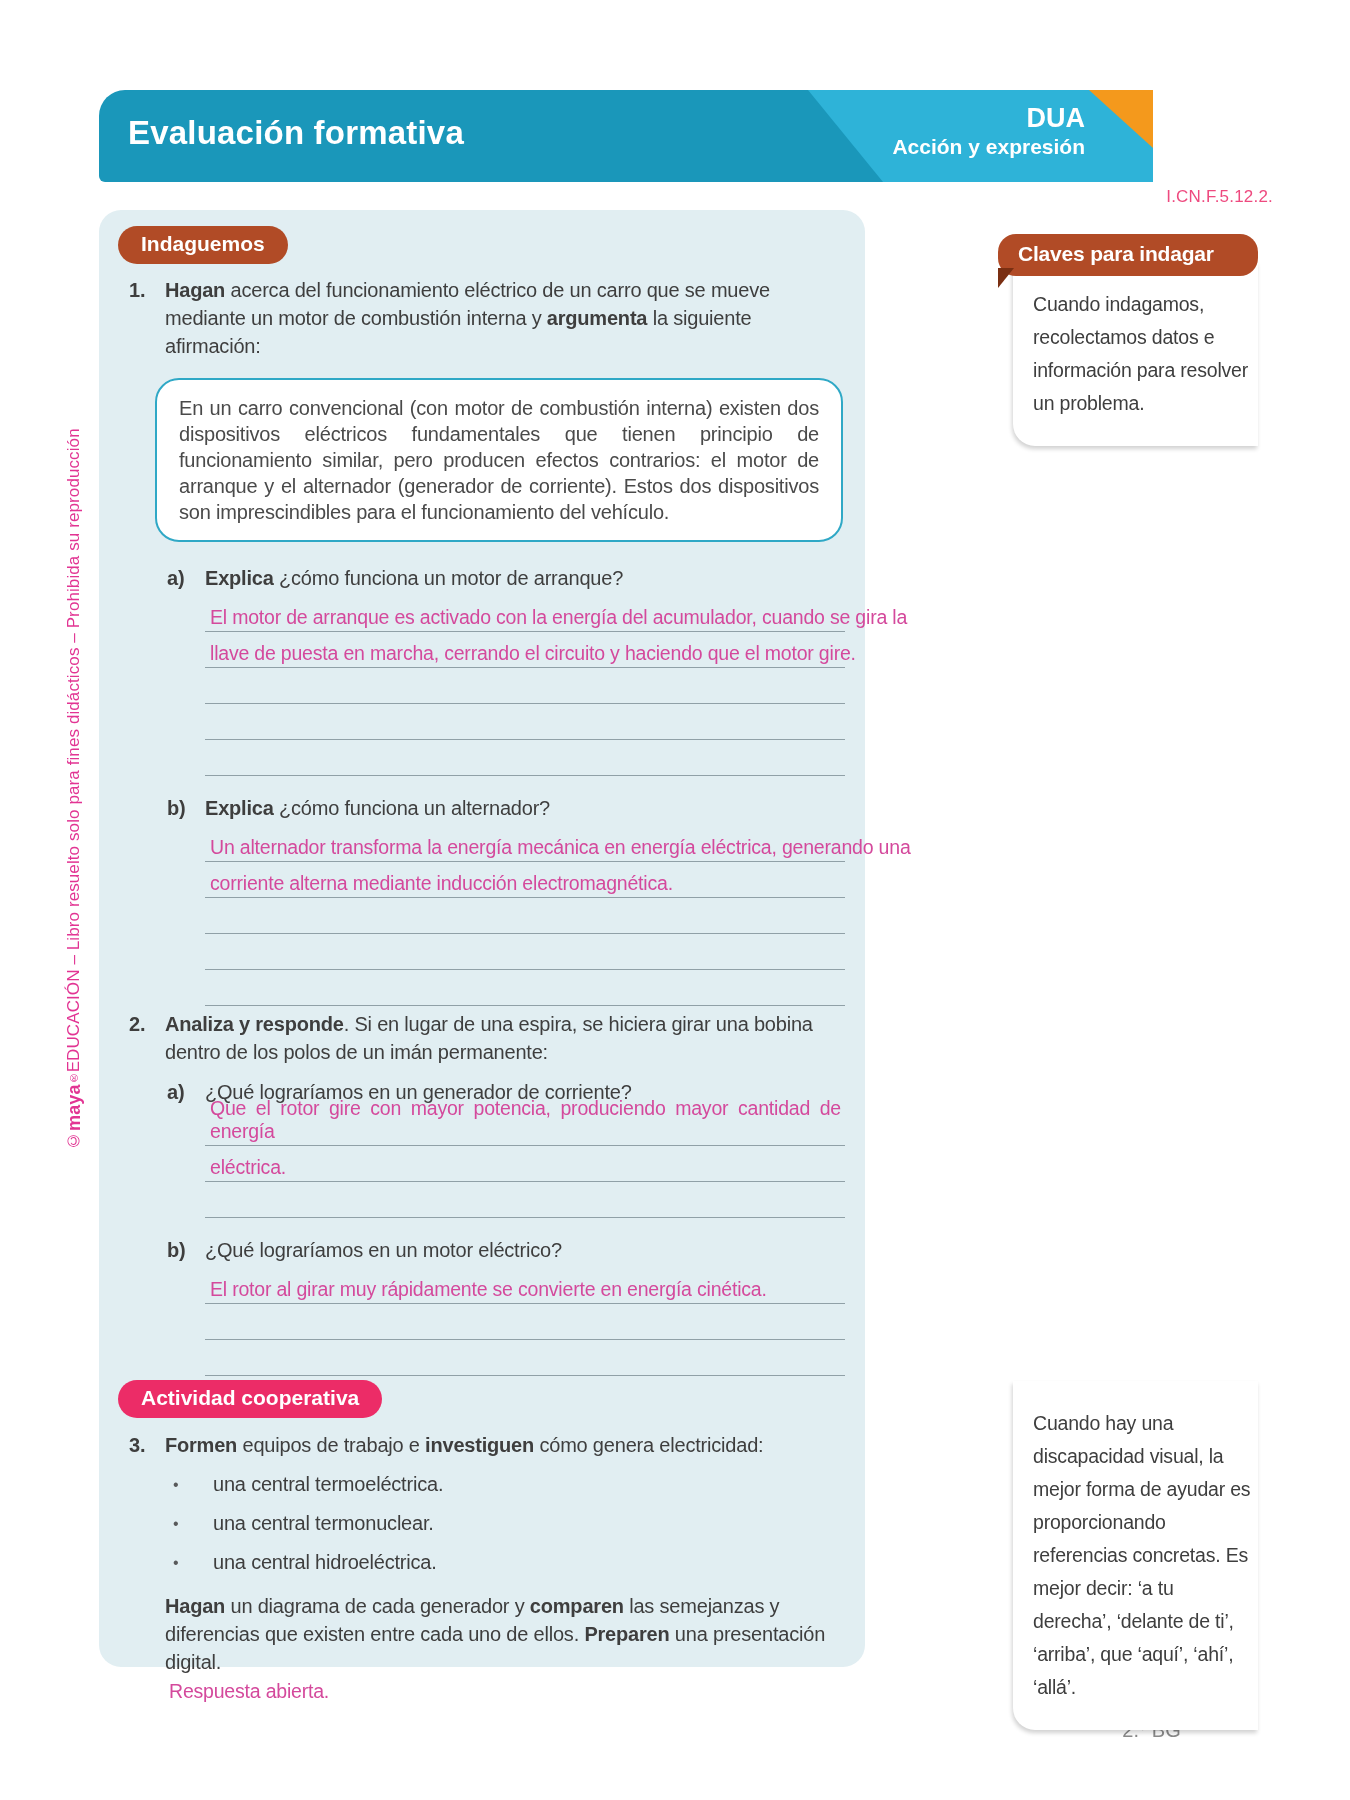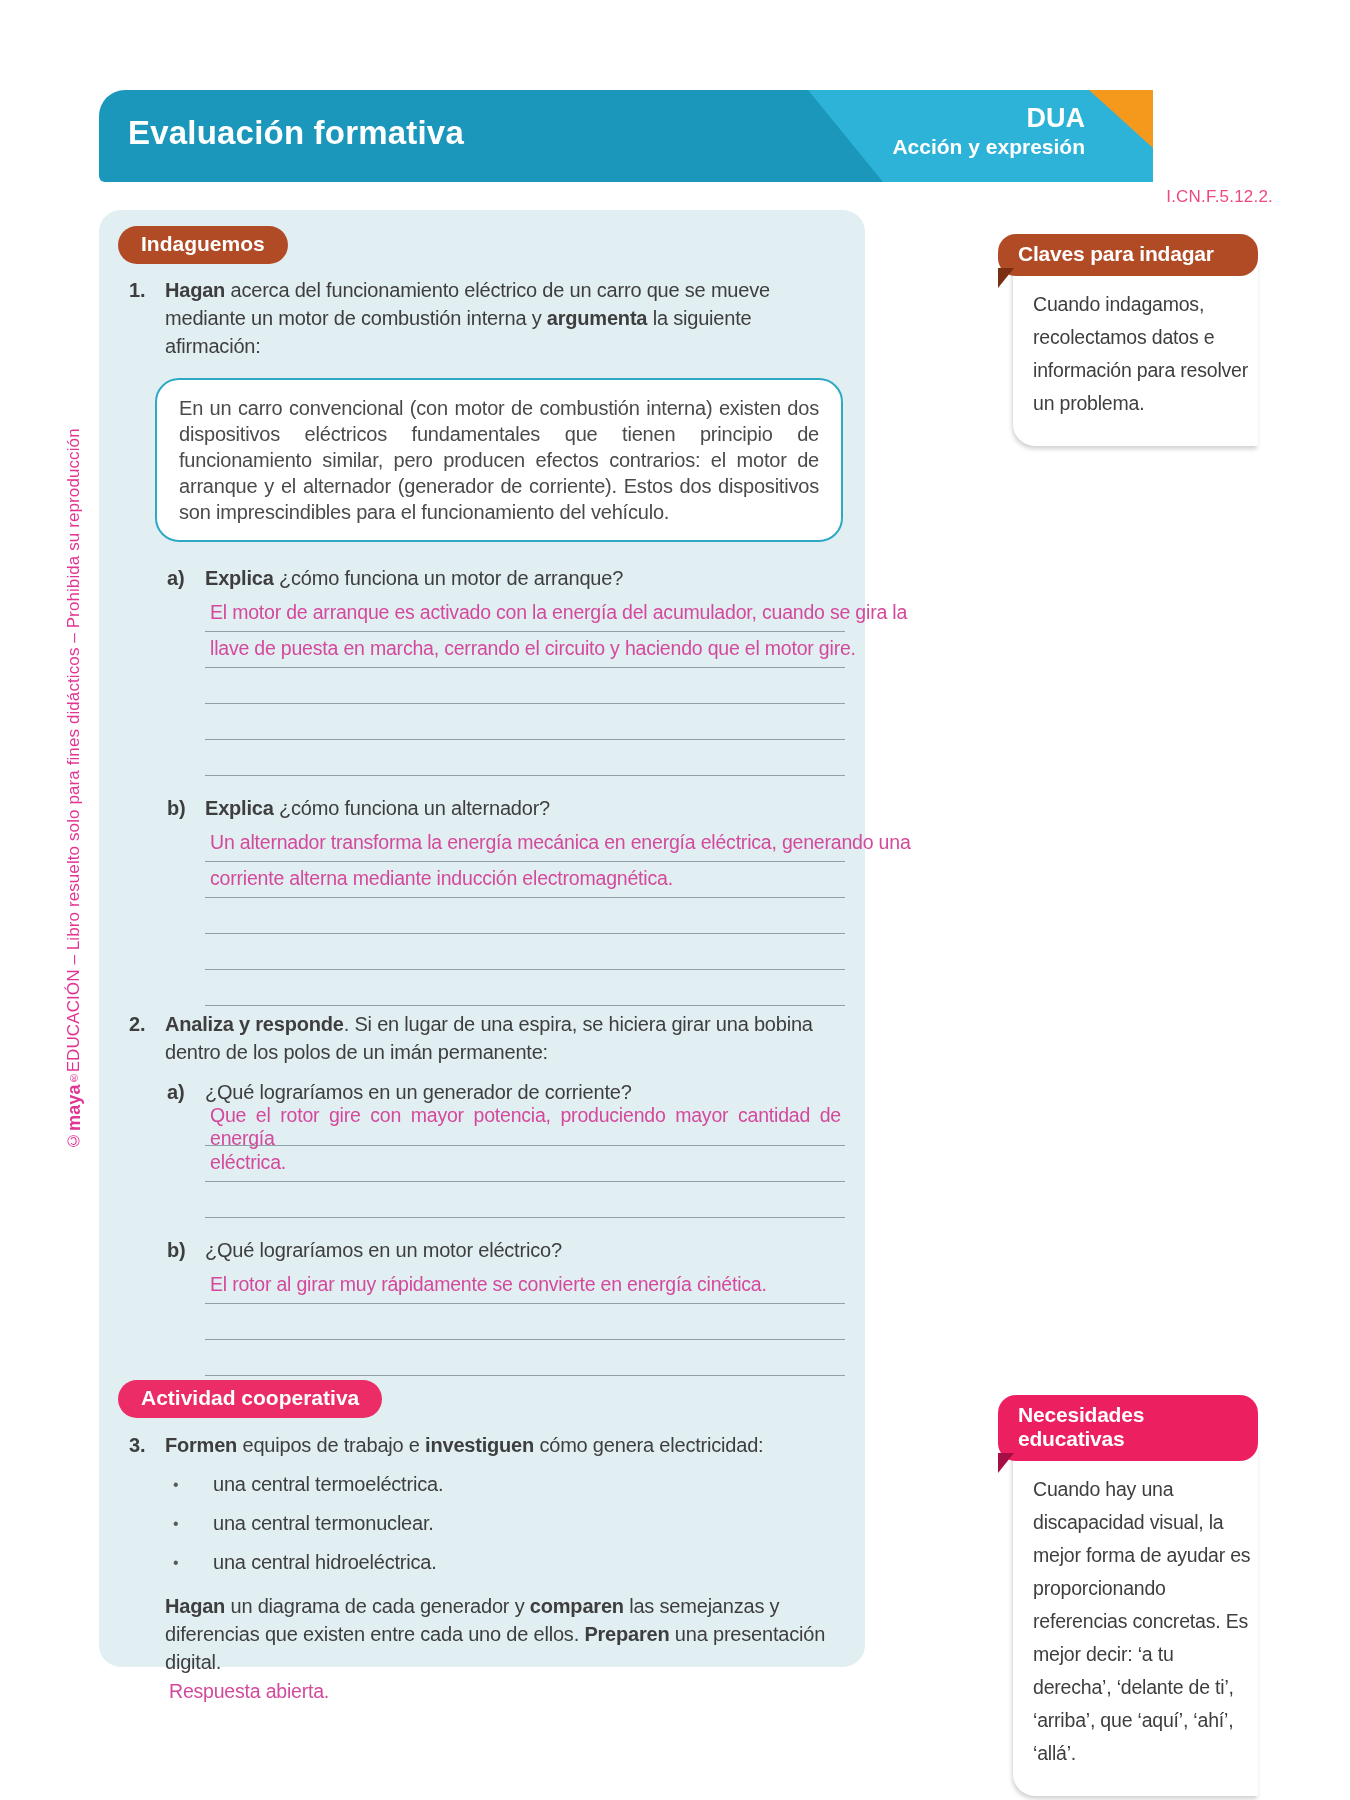--- a/index.html
+++ b/index.html
@@ -82,21 +82,21 @@
     position:relative; padding-left:106px; padding-right:20px;
     font-size:20px; line-height:28px; letter-spacing:-0.2px; color:#3e3e3e;
     margin-bottom:4px;
   }
   .sub-label { position:absolute; left:68px; font-weight:700; }
 
   .answers { margin:0 20px 18px 106px; }
   .answers.last { margin-bottom:4px; }
   .ansline {
     height:36px; border-bottom:1.6px solid #90a0a7;
-    display:flex; align-items:center;
+    display:flex; align-items:flex-end;
   }
   .ansline .ink {
     font-size:19.5px; color:#d4499c; padding:0 0 2px 5px; letter-spacing:-0.2px;
     white-space:nowrap;
   }
   .ansline.justify .ink {
     display:block; width:100%; white-space:normal;
     text-align:justify; text-align-last:justify; padding-right:4px;
   }
 
@@ -262,21 +262,20 @@
   <div class="open-answer">Respuesta abierta.</div>
 
 </div>
 
 <div class="sidecard claves">
   <span class="sidecard-badge">Claves para indagar</span>
   <div class="sidecard-body">Cuando indagamos, recolectamos datos e información para resolver un problema.</div>
 </div>
 
 <div class="sidecard necesidades">
-  <span class="sidecard-badge">Necesidades educativas</span>
   <div class="sidecard-body">Cuando hay una discapacidad visual, la mejor forma de ayudar es proporcionando referencias concretas. Es mejor decir: ‘a tu derecha’, ‘delante de ti’, ‘arriba’, que ‘aquí’, ‘ahí’, ‘allá’.</div>
 </div>
 
 <div class="footer">
   <div class="footer-subject">
     <div>Física</div>
     <div>2.º BG</div>
   </div>
   <div class="footer-page">143</div>
 </div>

